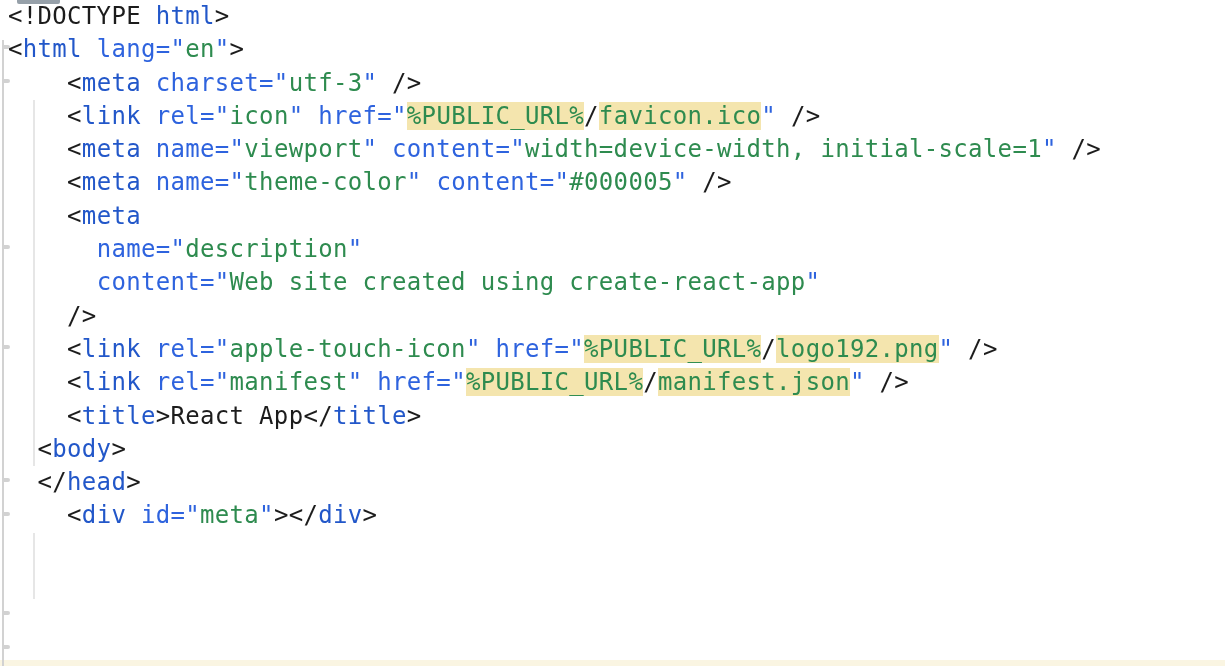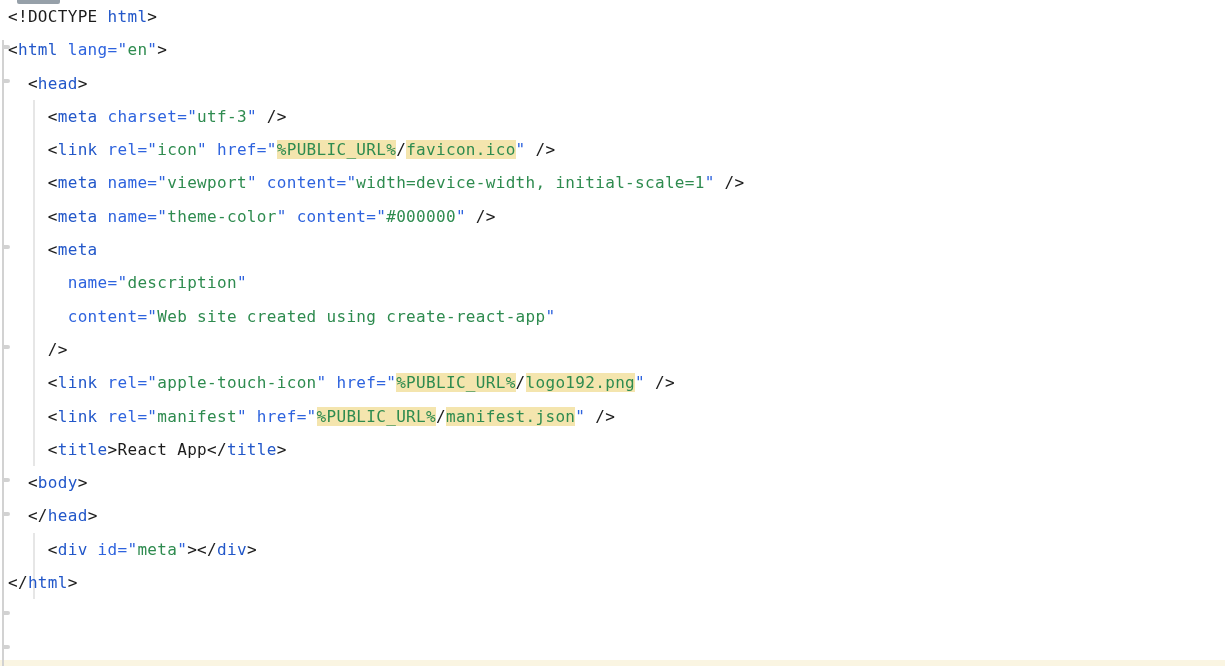--- a/index.html
+++ b/index.html
@@ -23,21 +23,21 @@
     position: absolute;
     left: 0;
     top: 0;
     right: 0;
     padding-left: 8px;
     z-index: 2;
   }
   .line {
     height: 33.3px;
     line-height: 33.3px;
-    font-size: 16px;
+    font-size: 24px;
     letter-spacing: 0.32px;
     white-space: pre;
   }
   .tok-p { color: var(--plain); }
   .tok-t { color: var(--tag); }
   .tok-a { color: var(--attr); }
   .tok-v { color: var(--value); }
   .tok-h { color: var(--value); background: var(--hl-bg); text-align: right; }
   
   #gutter-rail {
@@ -95,32 +95,30 @@
       <div class="fold-tick" style="top: 245.1px;"></div>
       <div class="fold-tick" style="top: 345px;"></div>
       <div class="fold-tick" style="top: 478.2px;"></div>
       <div class="fold-tick" style="top: 511.5px;"></div>
       <div class="fold-tick" style="top: 611.4px;"></div>
       <div class="fold-tick" style="top: 644.7px;"></div>
     </div>
   <div id="code">
       <div class="line"><span class="tok-p">&lt;!DOCTYPE </span><span class="tok-t">html</span><span class="tok-p">&gt;</span></div>
       <div class="line"><span class="tok-p">&lt;</span><span class="tok-t">html</span><span class="tok-p"> </span><span class="tok-a">lang="</span><span class="tok-v">en</span><span class="tok-a">"</span><span class="tok-p">&gt;</span></div>
-      <div class="line"><span class="tok-p">  &lt;</span><span class="tok-t">head</span><span class="tok-p">&gt;</span></div>
       <div class="line"><span class="tok-p">    &lt;</span><span class="tok-t">meta</span><span class="tok-p"> </span><span class="tok-a">charset="</span><span class="tok-v">utf-3</span><span class="tok-a">"</span><span class="tok-p"> /&gt;</span></div>
       <div class="line"><span class="tok-p">    &lt;</span><span class="tok-t">link</span><span class="tok-p"> </span><span class="tok-a">rel="</span><span class="tok-v">icon</span><span class="tok-a">"</span><span class="tok-p"> </span><span class="tok-a">href="</span><span class="tok-h">%PUBLIC_URL%</span><span class="tok-p">/</span><span class="tok-h">favicon.ico</span><span class="tok-a">"</span><span class="tok-p"> /&gt;</span></div>
       <div class="line"><span class="tok-p">    &lt;</span><span class="tok-t">meta</span><span class="tok-p"> </span><span class="tok-a">name="</span><span class="tok-v">viewport</span><span class="tok-a">"</span><span class="tok-p"> </span><span class="tok-a">content="</span><span class="tok-v">width=device-width, initial-scale=1</span><span class="tok-a">"</span><span class="tok-p"> /&gt;</span></div>
-      <div class="line"><span class="tok-p">    &lt;</span><span class="tok-t">meta</span><span class="tok-p"> </span><span class="tok-a">name="</span><span class="tok-v">theme-color</span><span class="tok-a">"</span><span class="tok-p"> </span><span class="tok-a">content="</span><span class="tok-v">#000000</span><span class="tok-a">"</span><span class="tok-p"> /&gt;</span></div>
+      <div class="line"><span class="tok-p">    &lt;</span><span class="tok-t">meta</span><span class="tok-p"> </span><span class="tok-a">name="</span><span class="tok-v">theme-color</span><span class="tok-a">"</span><span class="tok-p"> </span><span class="tok-a">content="</span><span class="tok-v">#000005</span><span class="tok-a">"</span><span class="tok-p"> /&gt;</span></div>
       <div class="line"><span class="tok-p">    &lt;</span><span class="tok-t">meta</span></div>
       <div class="line"><span class="tok-p">      </span><span class="tok-a">name="</span><span class="tok-v">description</span><span class="tok-a">"</span></div>
       <div class="line"><span class="tok-p">      </span><span class="tok-a">content="</span><span class="tok-v">Web site created using create-react-app</span><span class="tok-a">"</span></div>
       <div class="line"><span class="tok-p">    /&gt;</span></div>
       <div class="line"><span class="tok-p">    &lt;</span><span class="tok-t">link</span><span class="tok-p"> </span><span class="tok-a">rel="</span><span class="tok-v">apple-touch-icon</span><span class="tok-a">"</span><span class="tok-p"> </span><span class="tok-a">href="</span><span class="tok-h">%PUBLIC_URL%</span><span class="tok-p">/</span><span class="tok-h">logo192.png</span><span class="tok-a">"</span><span class="tok-p"> /&gt;</span></div>
       <div class="line"><span class="tok-p">    &lt;</span><span class="tok-t">link</span><span class="tok-p"> </span><span class="tok-a">rel="</span><span class="tok-v">manifest</span><span class="tok-a">"</span><span class="tok-p"> </span><span class="tok-a">href="</span><span class="tok-h">%PUBLIC_URL%</span><span class="tok-p">/</span><span class="tok-h">manifest.json</span><span class="tok-a">"</span><span class="tok-p"> /&gt;</span></div>
       <div class="line"><span class="tok-p">    &lt;</span><span class="tok-t">title</span><span class="tok-p">&gt;React App&lt;/</span><span class="tok-t">title</span><span class="tok-p">&gt;</span></div>
       <div class="line"><span class="tok-p">  &lt;</span><span class="tok-t">body</span><span class="tok-p">&gt;</span></div>
       <div class="line"><span class="tok-p">  &lt;/</span><span class="tok-t">head</span><span class="tok-p">&gt;</span></div>
       <div class="line"><span class="tok-p">    &lt;</span><span class="tok-t">div</span><span class="tok-p"> </span><span class="tok-a">id="</span><span class="tok-v">meta</span><span class="tok-a">"</span><span class="tok-p">&gt;&lt;/</span><span class="tok-t">div</span><span class="tok-p">&gt;</span></div>
-      <div class="line"><span class="tok-p">&lt;/</span><span class="tok-t">html</span><span class="tok-p">&gt;</span></div>
     </div>
 <div class="indent-guide" style="left: 33px; top: 99.9px; height: 366.3px;"></div>
     <div class="indent-guide" style="left: 33px; top: 532.8px; height: 66.6px;"></div>
   </div>
 
 </body></html>

